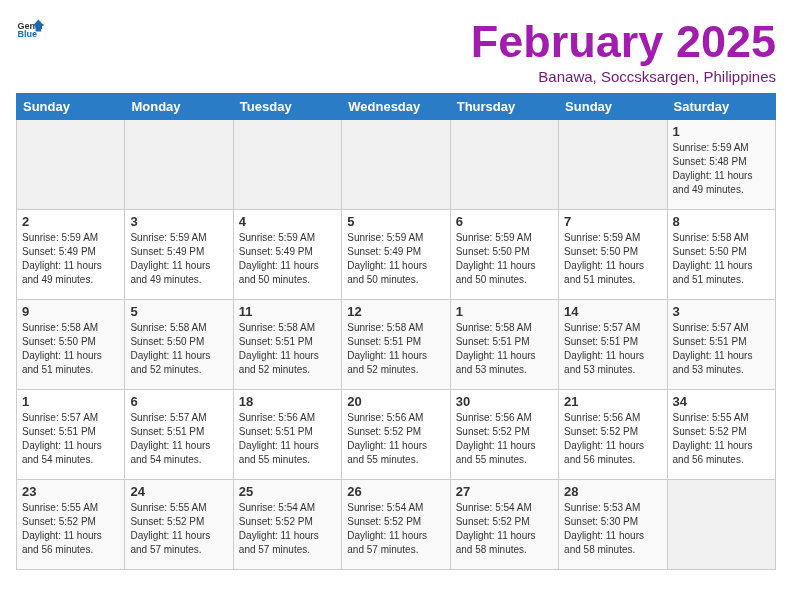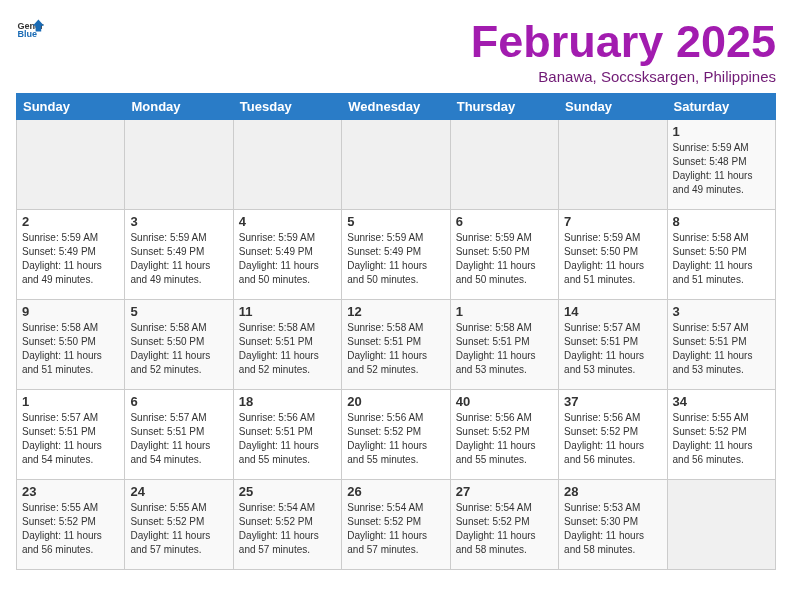--- a/index.html
+++ b/index.html
@@ -250,28 +250,28 @@
 and 55 minutes.</div>
         </td>
         <td>
           <span class="day-number">20</span>
           <div class="day-info" style="white-space: pre-line;">Sunrise: 5:56 AM
 Sunset: 5:52 PM
 Daylight: 11 hours
 and 55 minutes.</div>
         </td>
         <td>
-          <span class="day-number">40</span>
+          <span class="day-number">30</span>
           <div class="day-info" style="white-space: pre-line;">Sunrise: 5:56 AM
 Sunset: 5:52 PM
 Daylight: 11 hours
 and 55 minutes.</div>
         </td>
         <td>
-          <span class="day-number">37</span>
+          <span class="day-number">21</span>
           <div class="day-info" style="white-space: pre-line;">Sunrise: 5:56 AM
 Sunset: 5:52 PM
 Daylight: 11 hours
 and 56 minutes.</div>
         </td>
         <td>
           <span class="day-number">34</span>
           <div class="day-info" style="white-space: pre-line;">Sunrise: 5:55 AM
 Sunset: 5:52 PM
 Daylight: 11 hours

